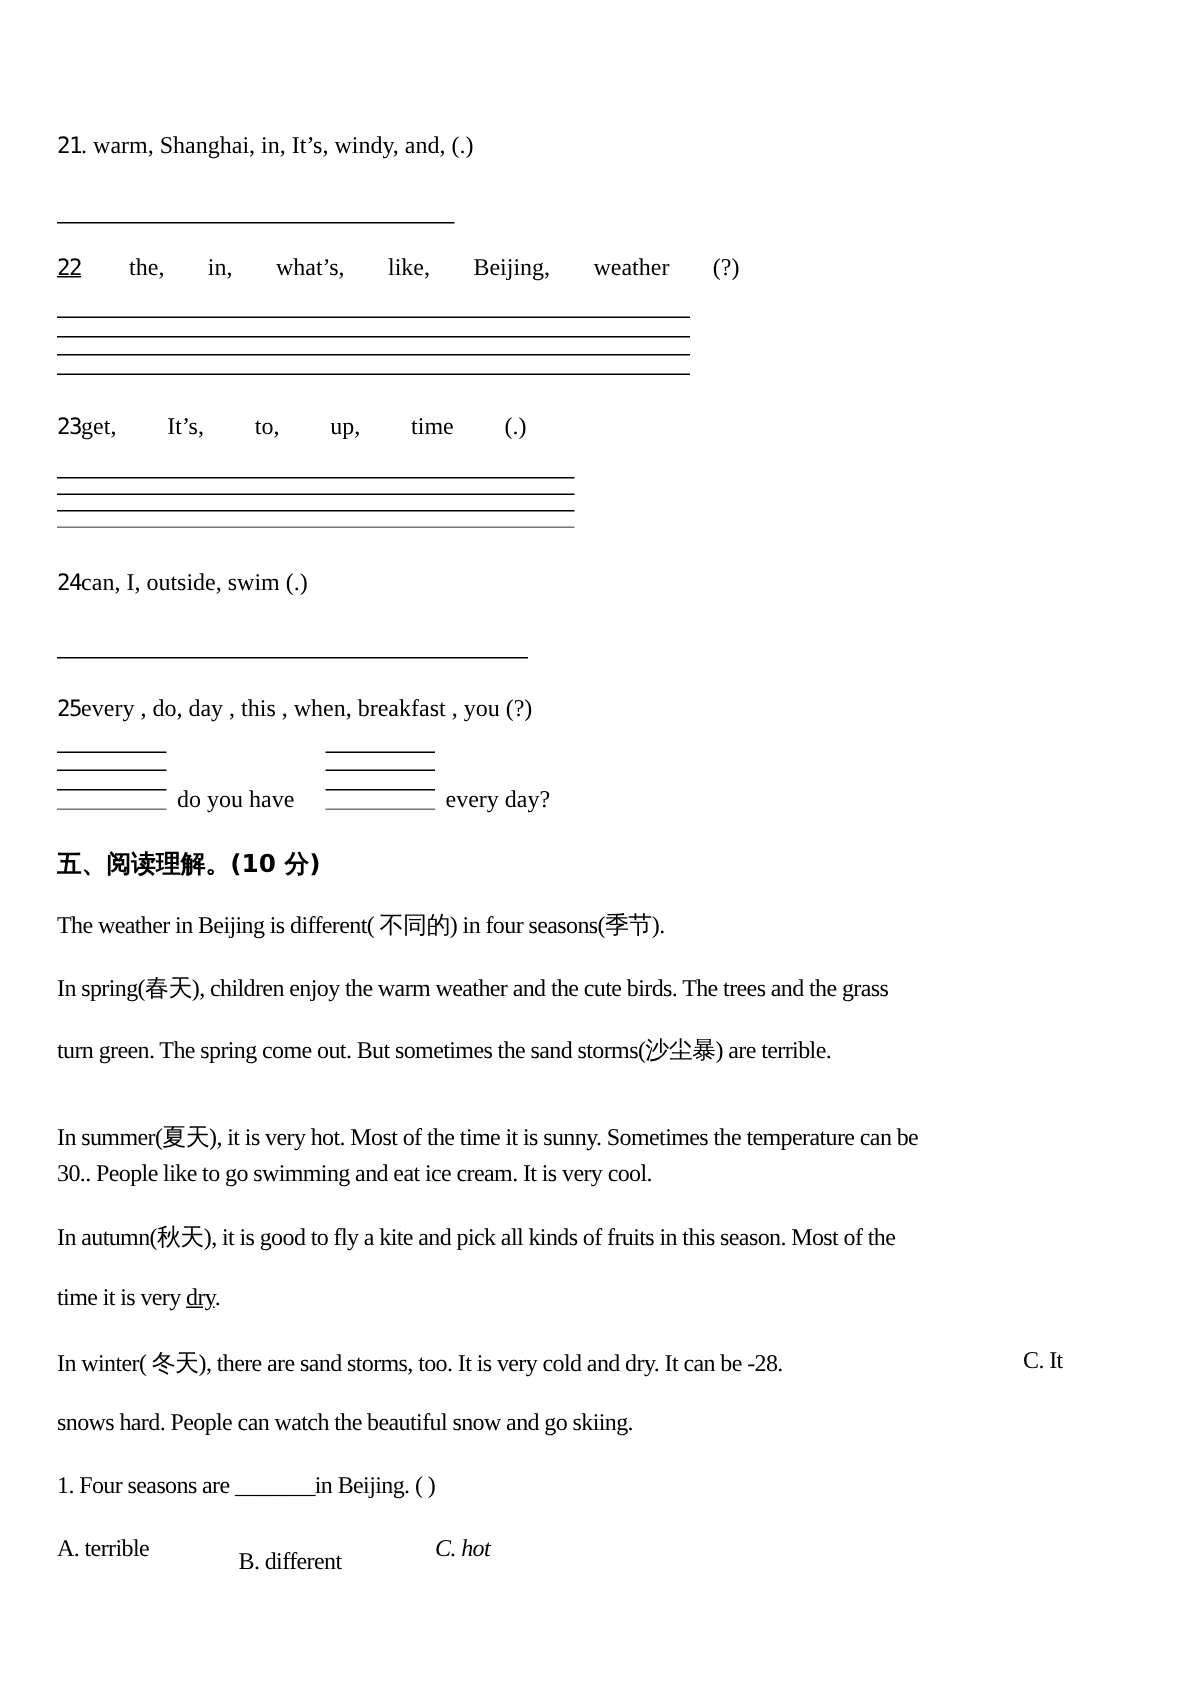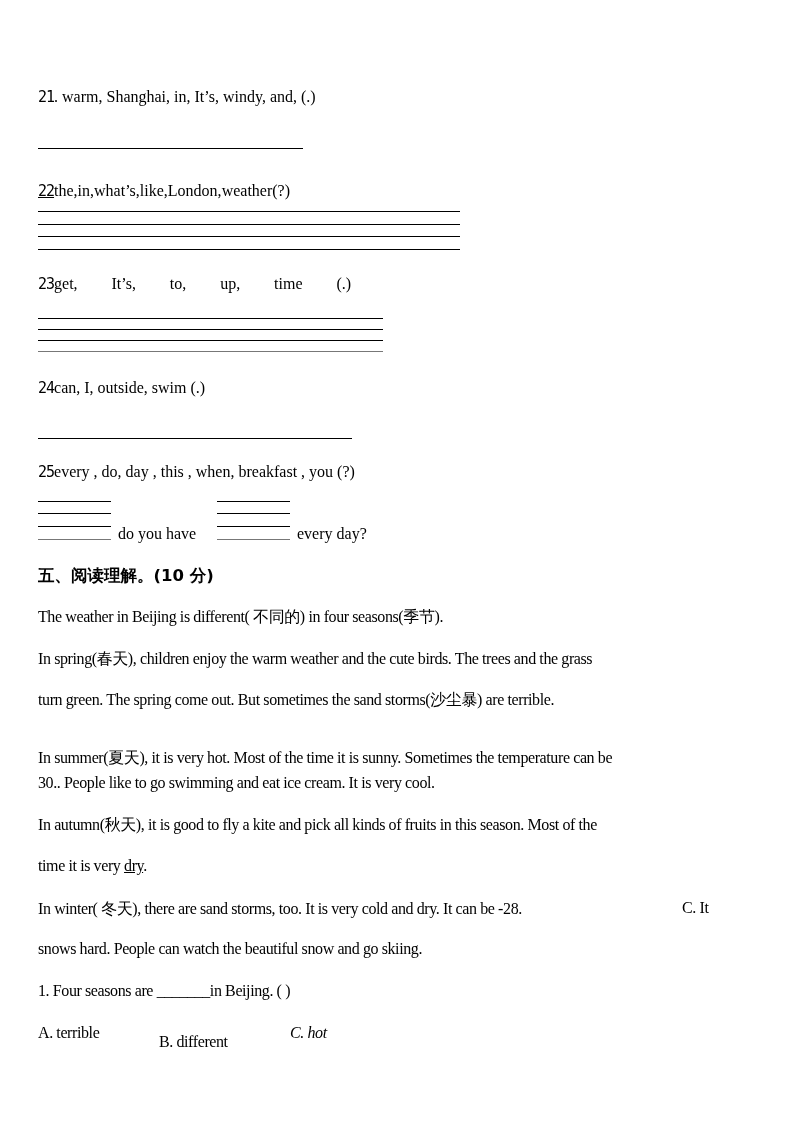--- a/index.html
+++ b/index.html
@@ -18,27 +18,27 @@
     .u { text-decoration: underline; }
   </style>
 </head>
 <body>
 
 <div class="abs q" style="top:88px;">
   <span class="num">21</span><span>. warm, Shanghai, in, It’s, windy, and, (.)</span>
 </div>
 <div class="line" style="left:38px; top:148px; width:265px;"></div>
 
-<div class="abs q" style="top:182px; width:434px;text-decoration:underline;">
-  <span class="num">22</span><span style="display:inline-block; width:407px; display:inline-flex; justify-content:flex-start;">
+<div class="abs q" style="top:169px; width:434px;text-decoration:underline;">
+  <span class="num">22</span><span style="display:inline-block; width:407px; display:inline-flex; justify-content:space-between;margin-left:32px;">
     <span>the,</span>
     <span>in,</span>
     <span>what’s,</span>
     <span>like,</span>
-    <span>London,</span>
+    <span>Beijing,</span>
     <span>weather</span>
     <span>(?)</span>
   </span>
 </div>
 <div class="line" style="left:38px; top:211px; width:422px;"></div>
 <div class="line" style="left:38px; top:224px; width:422px;"></div>
 <div class="line" style="left:38px; top:236px; width:422px;"></div>
 <div class="line" style="left:38px; top:249px; width:422px;"></div>
 
 <div class="abs q" style="top:275px;text-align:right;">

